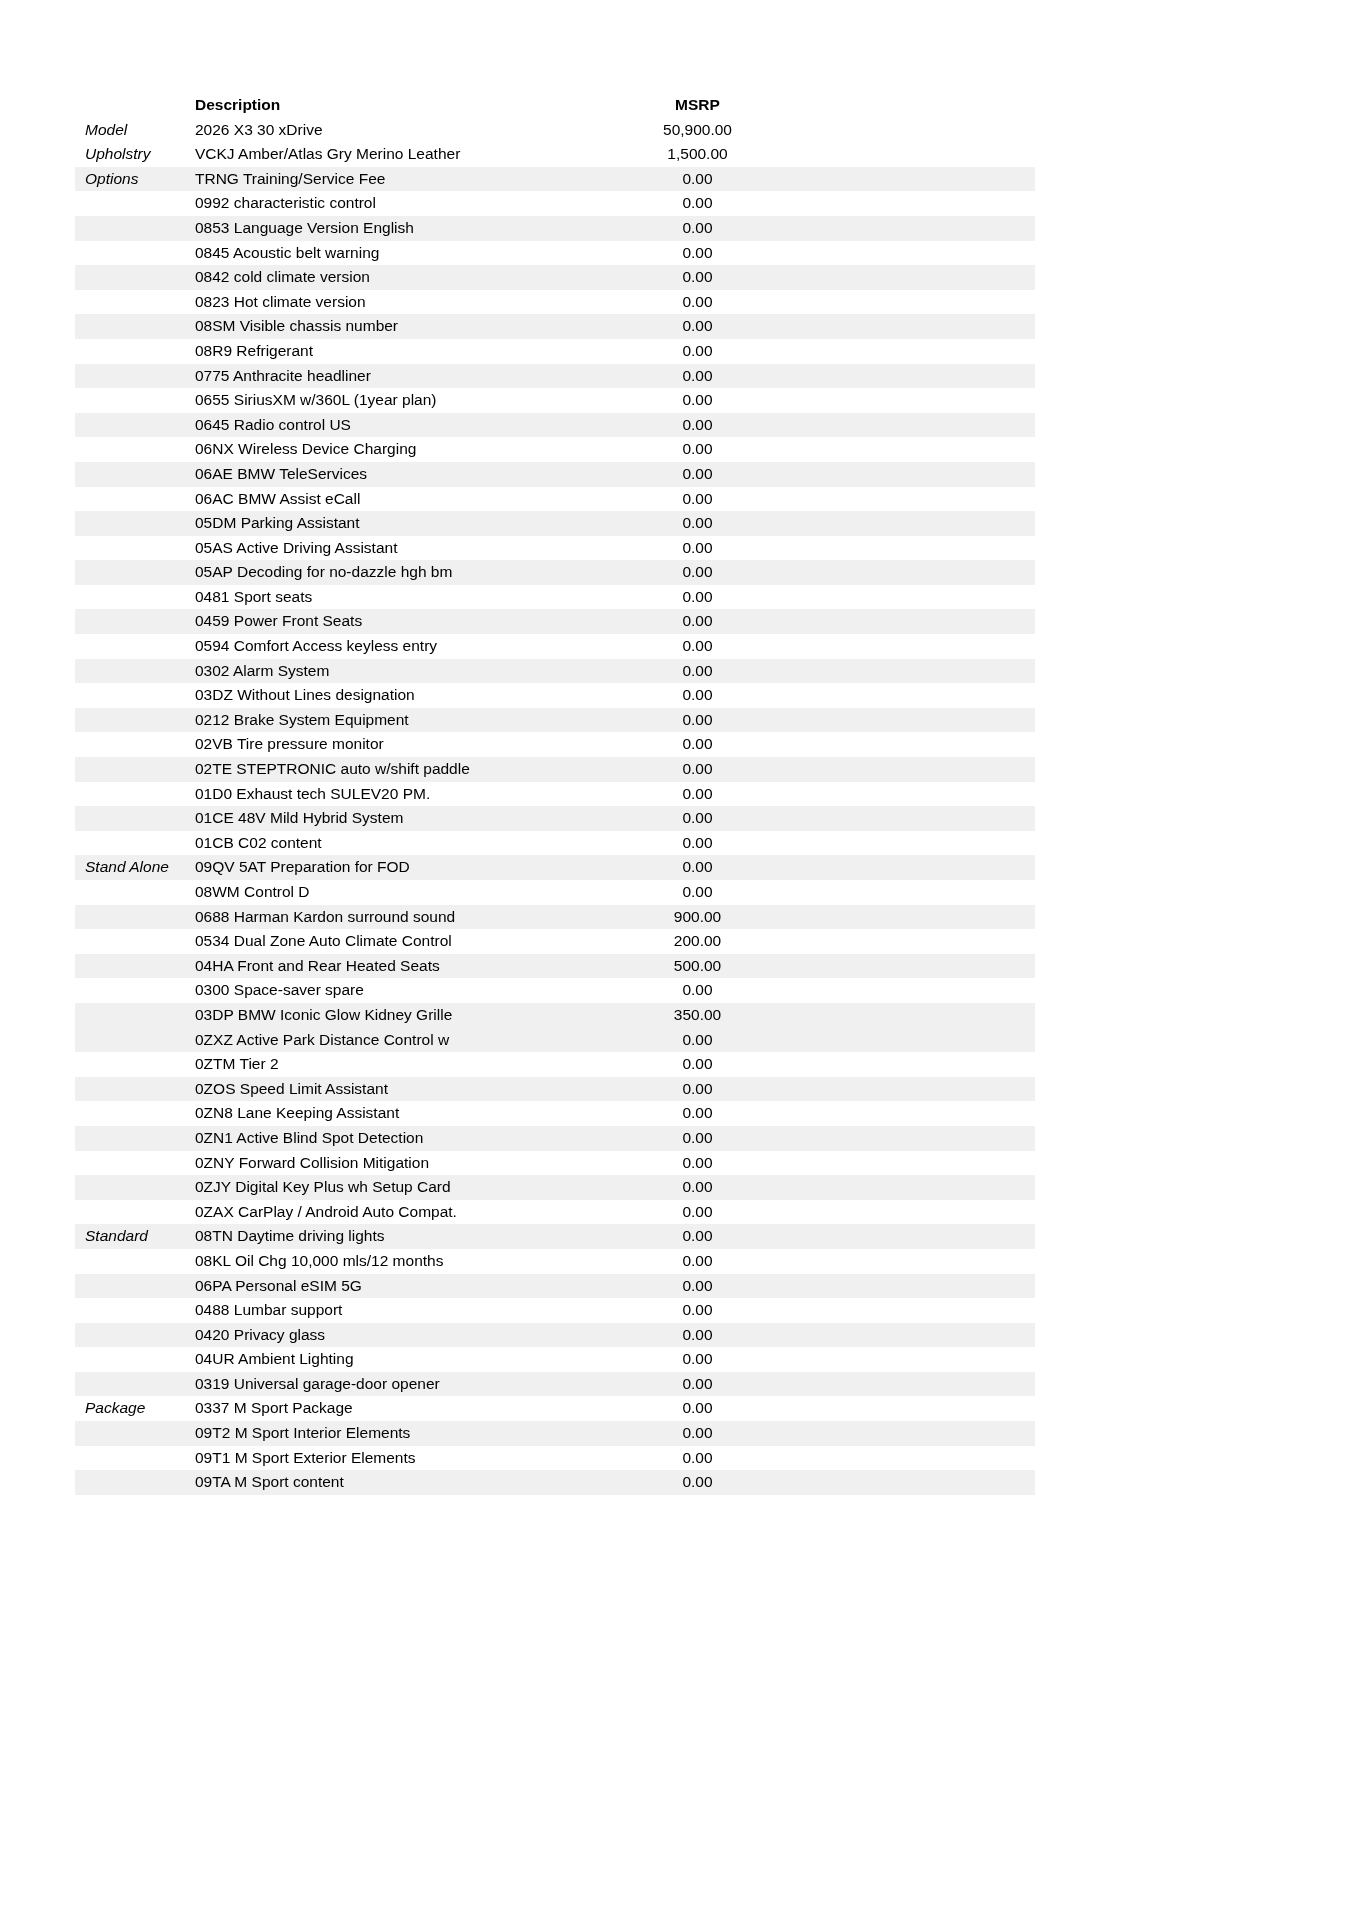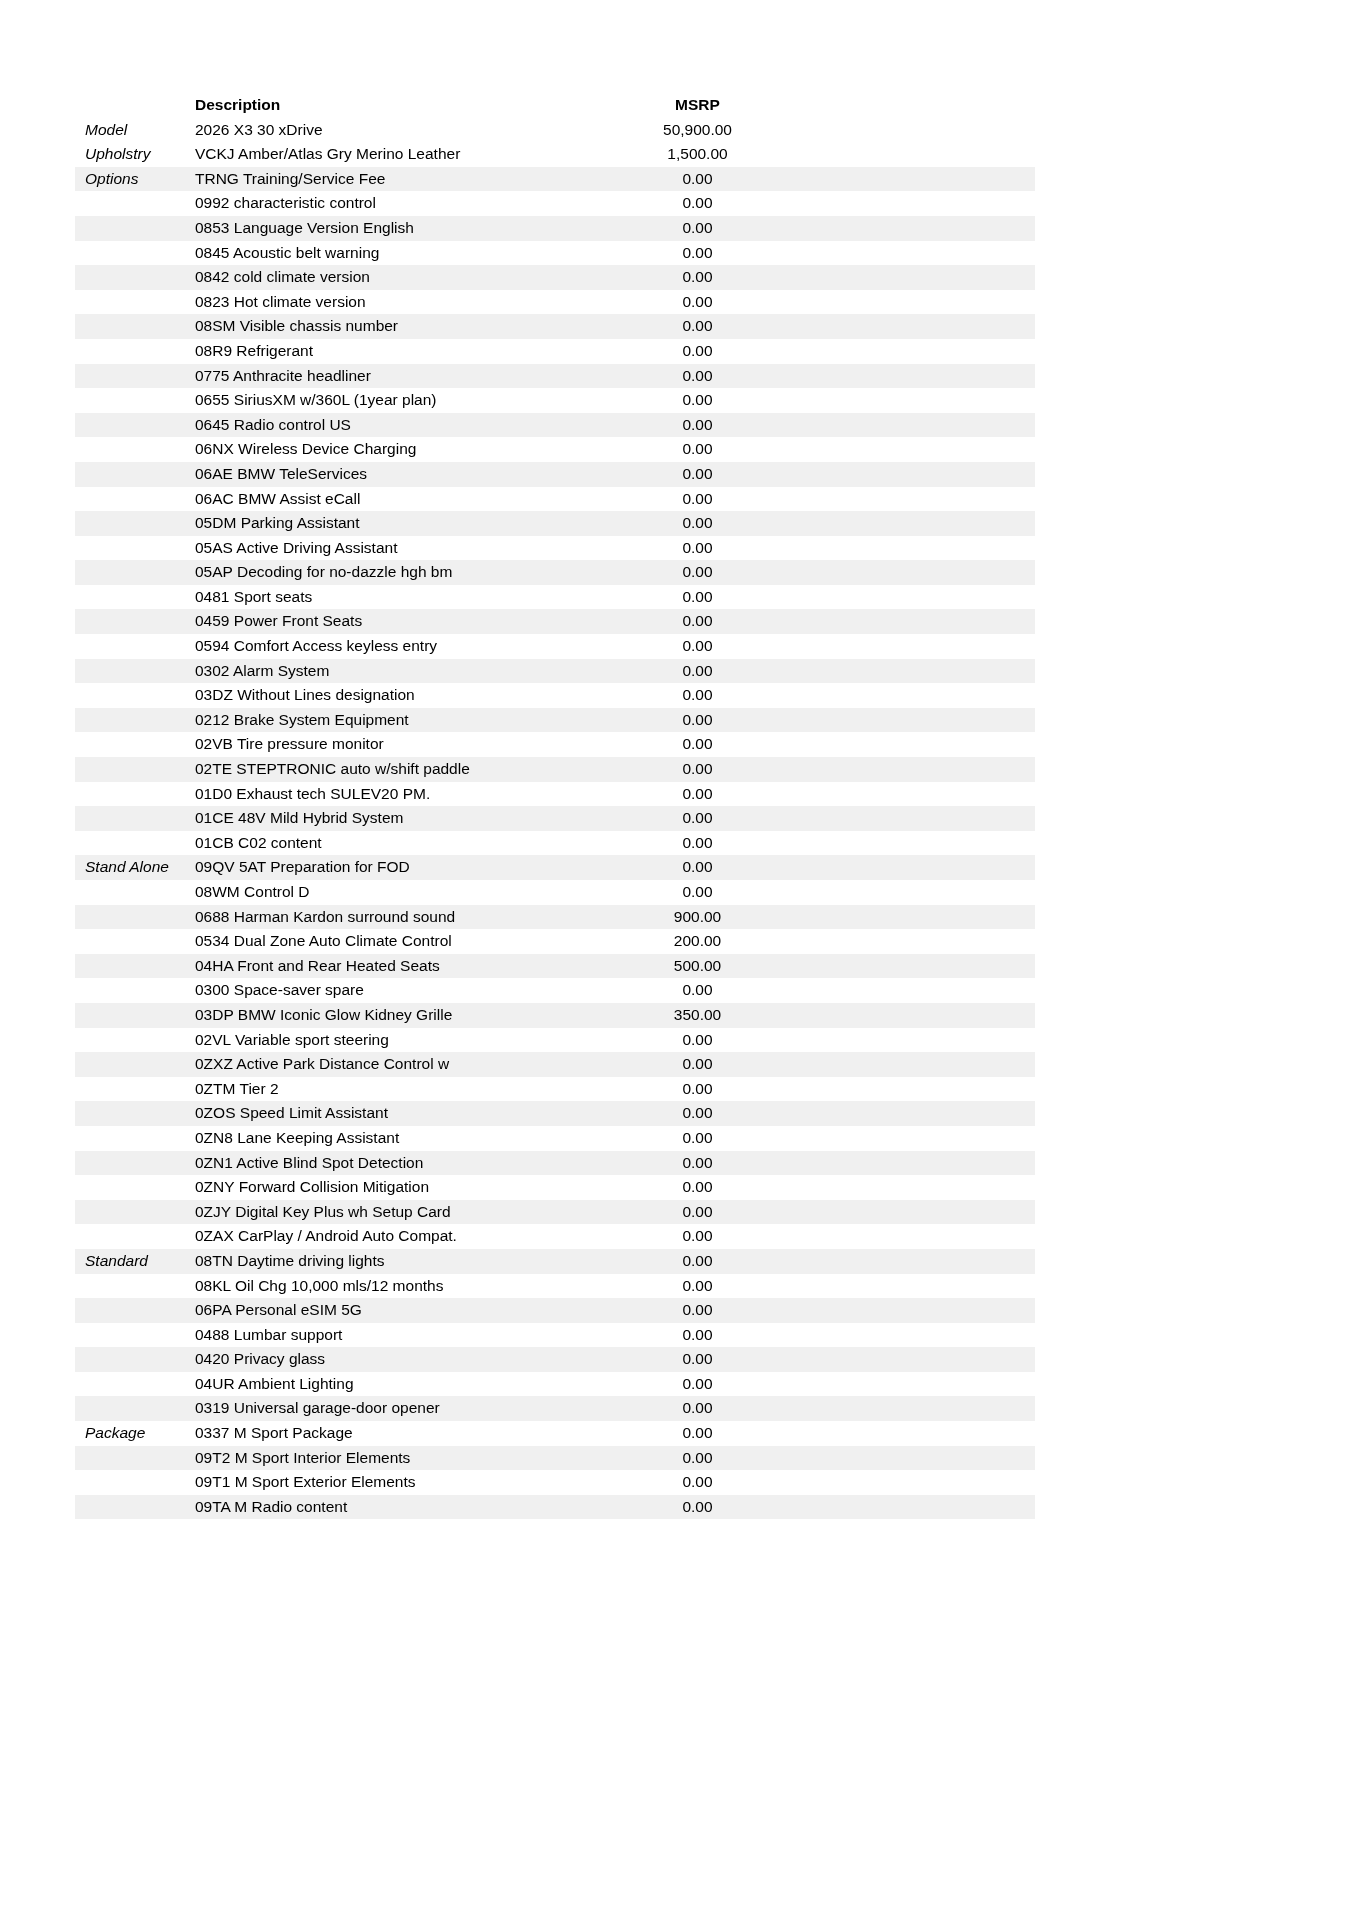--- a/index.html
+++ b/index.html
@@ -306,26 +306,20 @@
     <td></td>
   </tr>
 
   <tr class="shaded">
     <td class="cat"></td>
     <td>03DP BMW Iconic Glow Kidney Grille</td>
     <td class="msrp">350.00</td>
     <td></td>
   </tr>
 
-  <tr>
-    <td class="cat"></td>
-    <td>02VL Variable sport steering</td>
-    <td class="msrp">0.00</td>
-    <td></td>
-  </tr>
 
   <tr class="shaded">
     <td class="cat"></td>
     <td>0ZXZ Active Park Distance Control w</td>
     <td class="msrp">0.00</td>
     <td></td>
   </tr>
 
   <tr>
     <td class="cat"></td>
@@ -441,19 +435,19 @@
 
   <tr>
     <td class="cat"></td>
     <td>09T1 M Sport Exterior Elements</td>
     <td class="msrp">0.00</td>
     <td></td>
   </tr>
 
   <tr class="shaded">
     <td class="cat"></td>
-    <td>09TA M Radio content</td>
+    <td>09TA M Sport content</td>
     <td class="msrp">0.00</td>
     <td></td>
   </tr>
 </tbody>
   </table>
 </div>
 
 </body></html>

